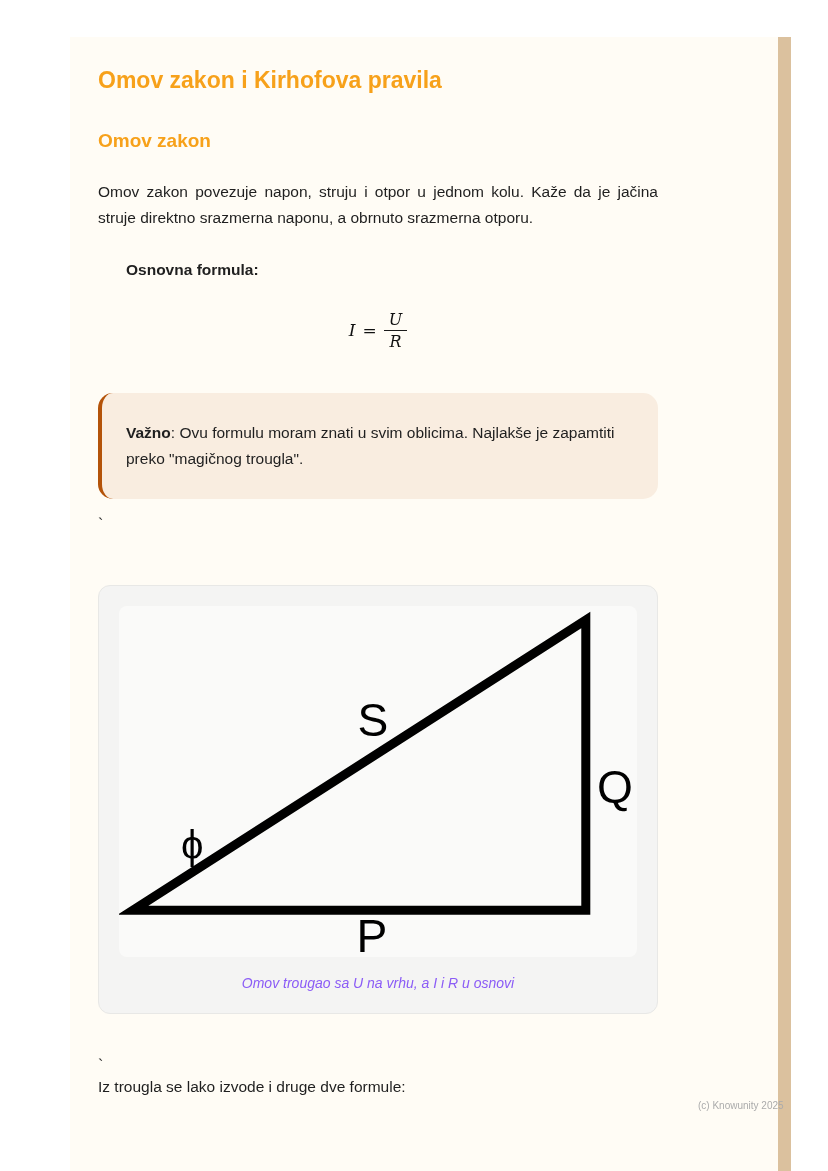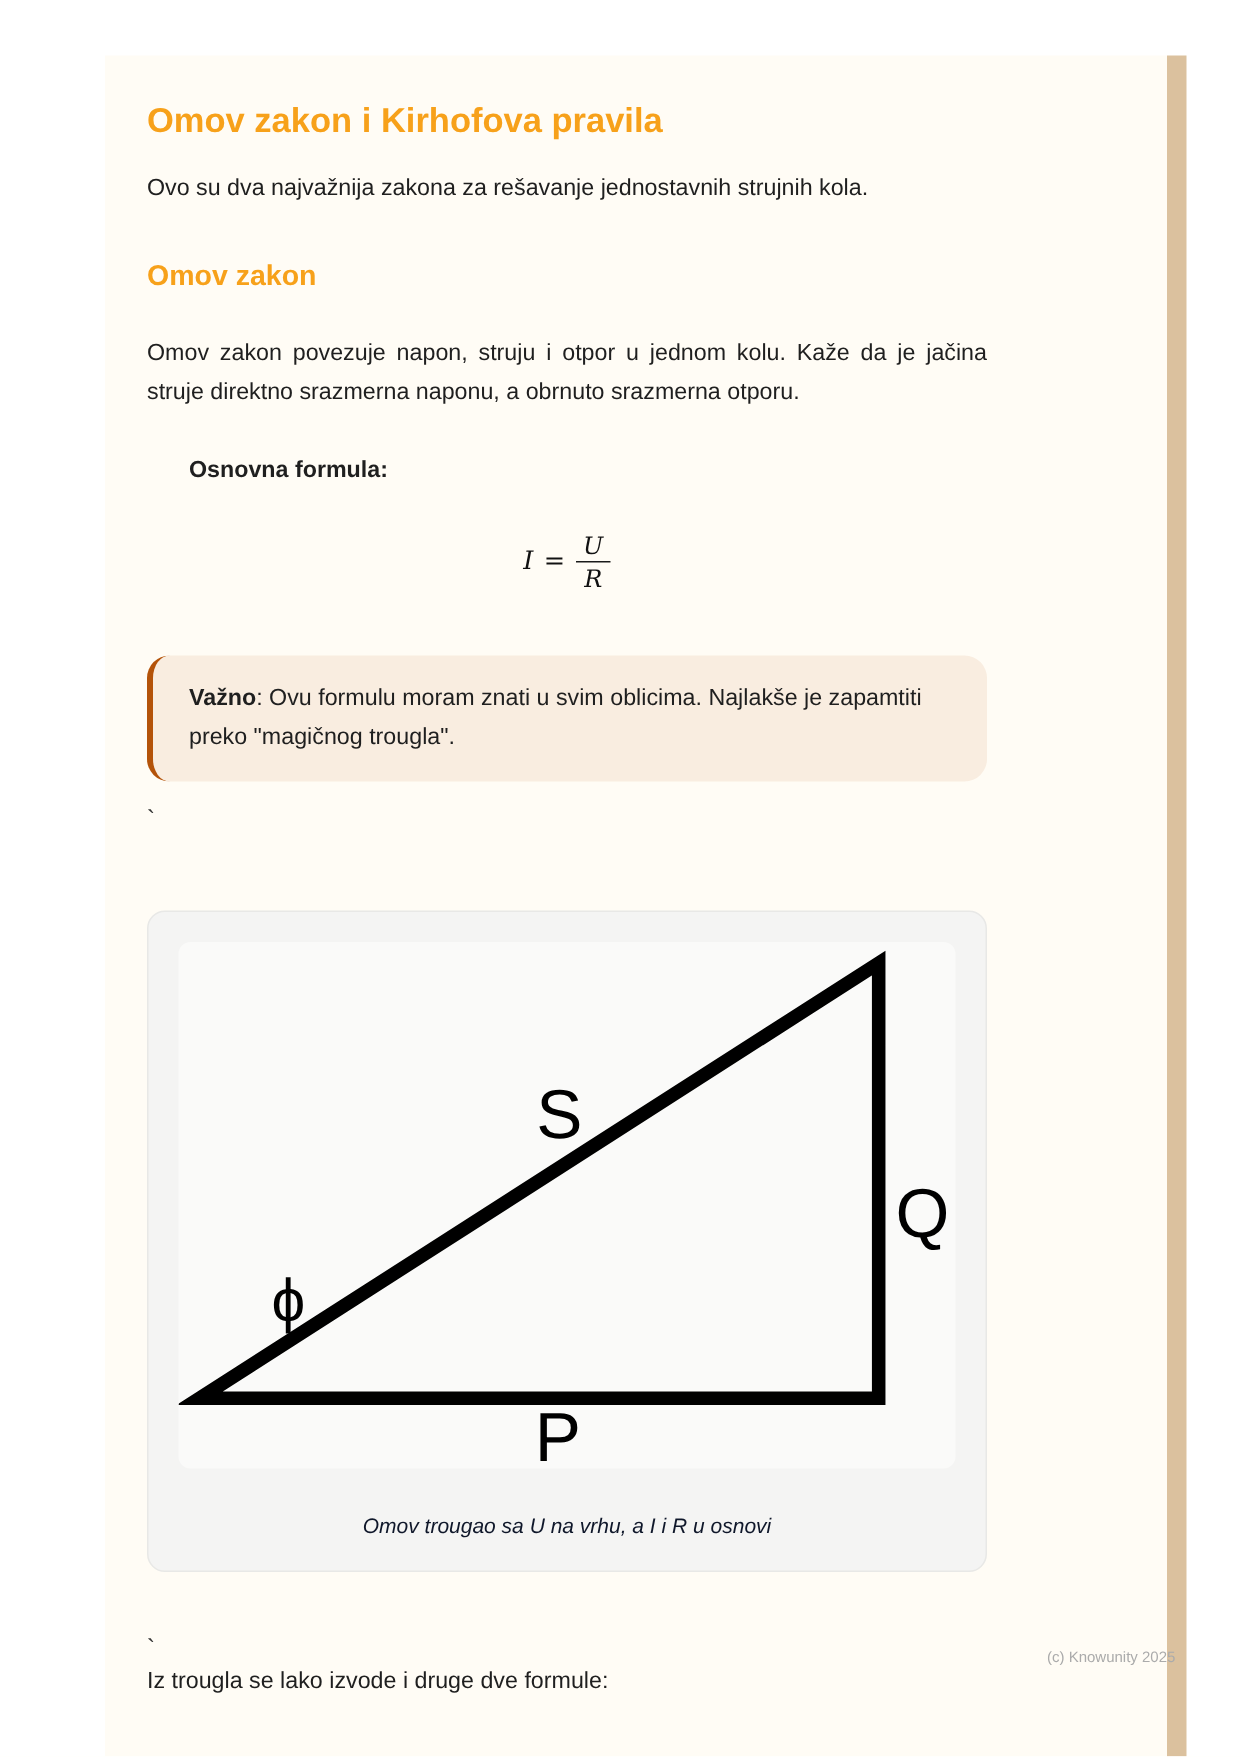--- a/index.html
+++ b/index.html
@@ -18,44 +18,43 @@
   h1.title{color:var(--accent);font-size:23px;line-height:30px;font-weight:bold;}
   p.intro{margin-top:18px;font-size:15.5px;line-height:26px;}
   h2.subheading{margin-top:34px;color:var(--accent);font-size:19px;line-height:24px;font-weight:bold;}
   p.body-just{margin-top:26px;font-size:15.5px;line-height:26px;text-align:justify;}
   p.formula-label{margin-top:26px;font-size:15.5px;line-height:26px;font-weight:bold;margin-left:28px;}
   .formula{margin-top:24px;height:46px;display:flex;justify-content:center;align-items:center;gap:7px;font-family:"DejaVu Serif",serif;font-size:17px;color:#111;}
   .formula .var{font-style:italic;}
   .frac{display:inline-flex;flex-direction:column;align-items:center;font-size:16px;line-height:19px;}
   .frac .num{border-bottom:1.3px solid #1a1a1a;padding:0 5px 1px;}
   .frac .den{padding-top:1px;}
-  .callout{margin-top:40px;background:var(--callout_bg);border-left:4px solid var(--callout_border);border-radius:15px;padding:16px 24px;}
+  .callout{margin-top:40px;background:var(--callout_bg);border-left:4px solid var(--callout_border);border-radius:15px;padding:27px 24px;}
   .callout p{font-size:15.5px;line-height:26px;}
   .tick{margin-top:18px;font-size:16px;line-height:16px;color:#333;}
   .tick.second{margin-top:44px;}
   .figure-card{margin-top:52px;width:560px;background:#F4F4F3;border:1px solid #E8E8E6;border-radius:12px;padding:20px;}
   .figure-inner{background:#FAFAF9;border-radius:8px;overflow:hidden;}
   .figure-inner svg{display:block;width:100%;height:auto;}
-  figcaption{margin-top:28px;text-align:center;font-style:italic;color:#0f172a;font-size:14px;line-height:20px;}
+  figcaption{margin-top:16px;text-align:center;font-style:italic;color:#8b5cf6;font-size:14px;line-height:20px;}
   p.outro{font-size:15.5px;line-height:26px;}
   .watermark{position:absolute;left:668px;top:1100px;font-size:10px;color:#ABABAB;white-space:nowrap;z-index:5;}
   .tri-label{font-family:"Liberation Sans",sans-serif;fill:#000;}
 </style>
 </head>
 <body>
 
 <div class="canvas">
 
   <div class="edge-bar"></div>
 
   <div class="page-panel">
 
     <h1 class="title">Omov zakon i Kirhofova pravila</h1>
 
-    <p class="intro">Ovo su dva najvažnija zakona za rešavanje jednostavnih strujnih kola.</p>
 
     <h2 class="subheading">Omov zakon</h2>
 
     <p class="body-just">Omov zakon povezuje napon, struju i otpor u jednom kolu. Kaže da je jačina struje direktno srazmerna naponu, a obrnuto srazmerna otporu.</p>
 
     <p class="formula-label">Osnovna formula:</p>
 
     <div class="formula">
       <span class="var">I</span>
       <span>=</span>

